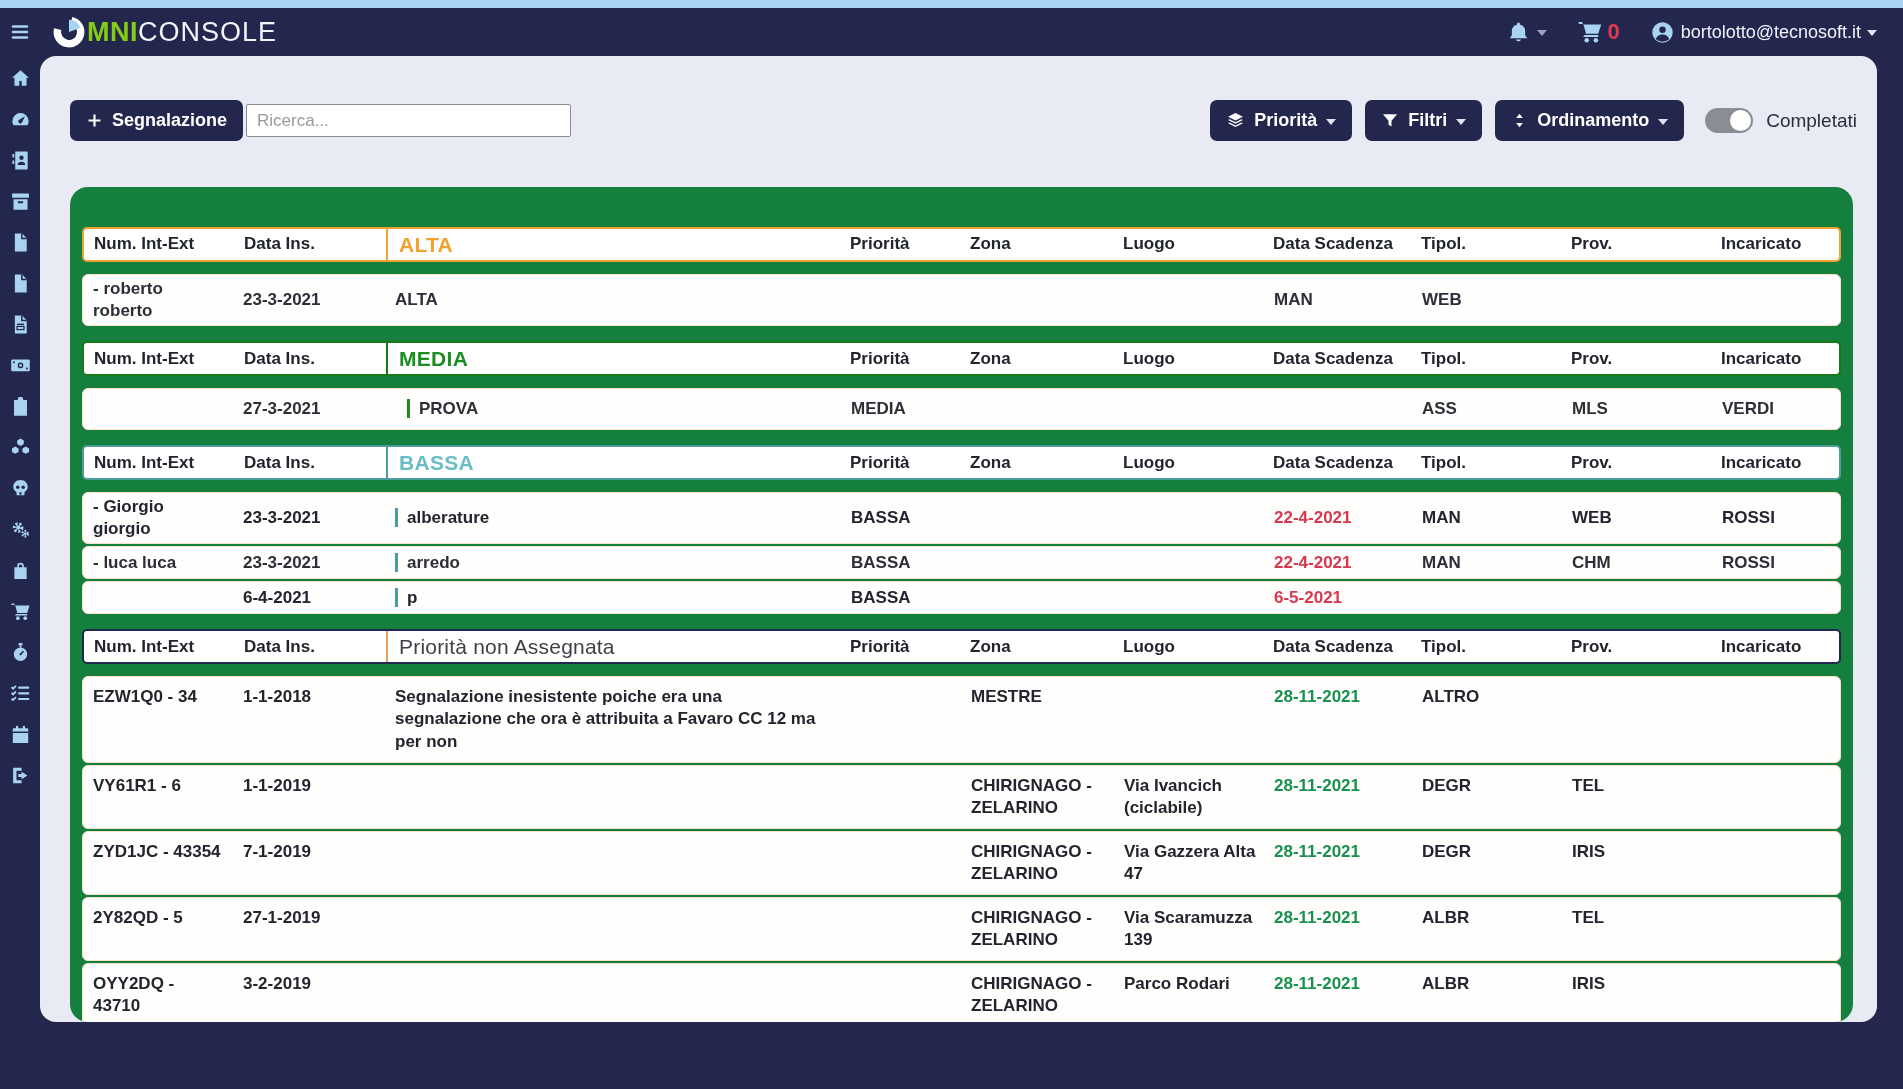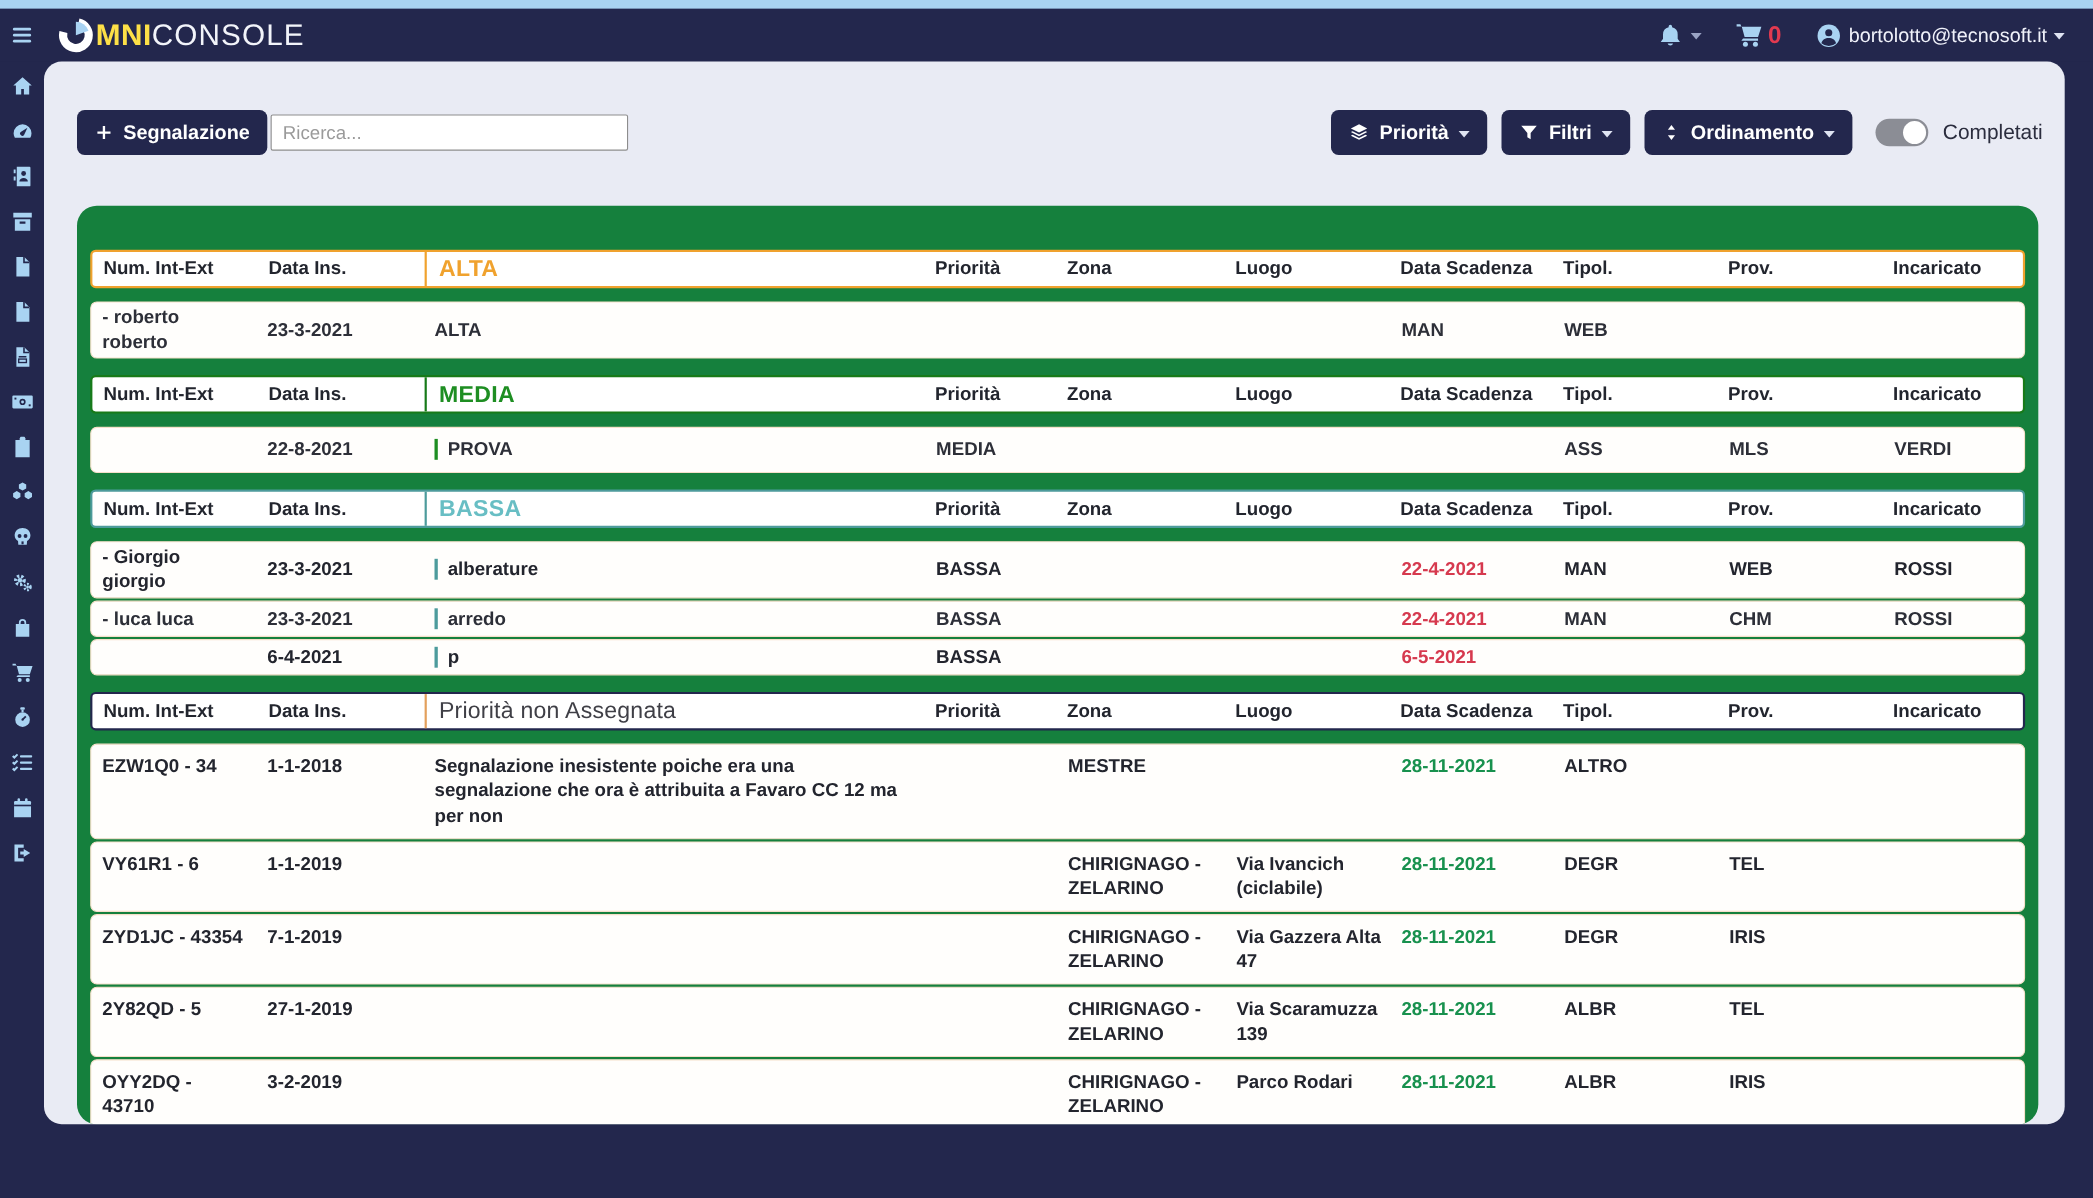--- a/index.html
+++ b/index.html
@@ -9,21 +9,21 @@
 
   
   .topstrip { height:8px; background:#a9d3f2; }
   .appbar { height:48px; background:#23274d; display:flex; align-items:center; }
   .burger-zone { width:40px; display:flex; justify-content:center; cursor:pointer; }
   .icon { display:inline-flex; align-items:center; justify-content:center; color:#a9d3f2; }
   .icon svg { display:block; }
 
   .logo { display:flex; align-items:center; margin-left:12px; cursor:pointer; }
   .logo-mark svg { display:block; }
-  .brand-bold { color:#fde047; font-size:27px; font-weight:700; letter-spacing:.5px; margin-left:1px; }
+  .brand-bold { color:#84cc16; font-size:27px; font-weight:700; letter-spacing:.5px; margin-left:1px; }
   .brand-light { color:#f2f4fa; font-size:27px; font-weight:300; letter-spacing:1px; }
 
   .appbar-right { margin-left:auto; display:flex; align-items:center; gap:30px; margin-right:26px; }
   .menu-item { display:flex; align-items:center; gap:6px; cursor:pointer; color:#e8ecf6; }
   .caret { width:0; height:0; border-left:5px solid transparent; border-right:5px solid transparent; border-top:6px solid #9aa3c4; margin-top:2px; }
   .caret.light { border-top-color:#dfe4f2; }
   .cart-count { color:#e23a50; font-size:22px; font-weight:700; margin-left:-2px; }
   .user-email { font-size:18px; color:#f0f2fa; }
 
   
@@ -371,22 +371,22 @@
             <div class="cell ">Zona</div>
             <div class="cell ">Luogo</div>
             <div class="cell ">Data Scadenza</div>
             <div class="cell ">Tipol.</div>
             <div class="cell ">Prov.</div>
             <div class="cell ">Incaricato</div>
           </div>
           <div class="rows">
             <div class="grid row">
               <div class="cell "></div>
-              <div class="cell ">22-8-2021</div>
-              <div class="cell "><span class="desc-accent" style="border-left-color: rgb(30, 142, 34);">PROVA</span></div>
+              <div class="cell ">27-3-2021</div>
+              <div class="cell "><span class="desc-accent" style="border-left-color: rgb(30, 142, 34); margin-left: 12px;">PROVA</span></div>
               <div class="cell ">MEDIA</div>
               <div class="cell "></div>
               <div class="cell "></div>
               <div class="cell "></div>
               <div class="cell ">ASS</div>
               <div class="cell ">MLS</div>
               <div class="cell ">VERDI</div>
             </div>
           </div>
         </div>

